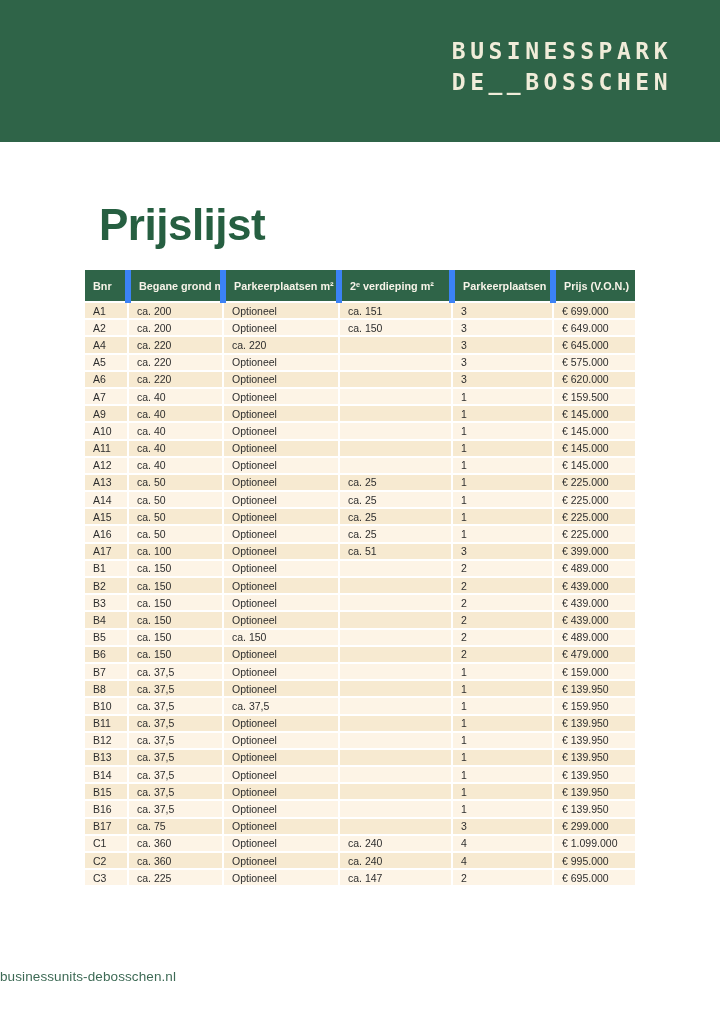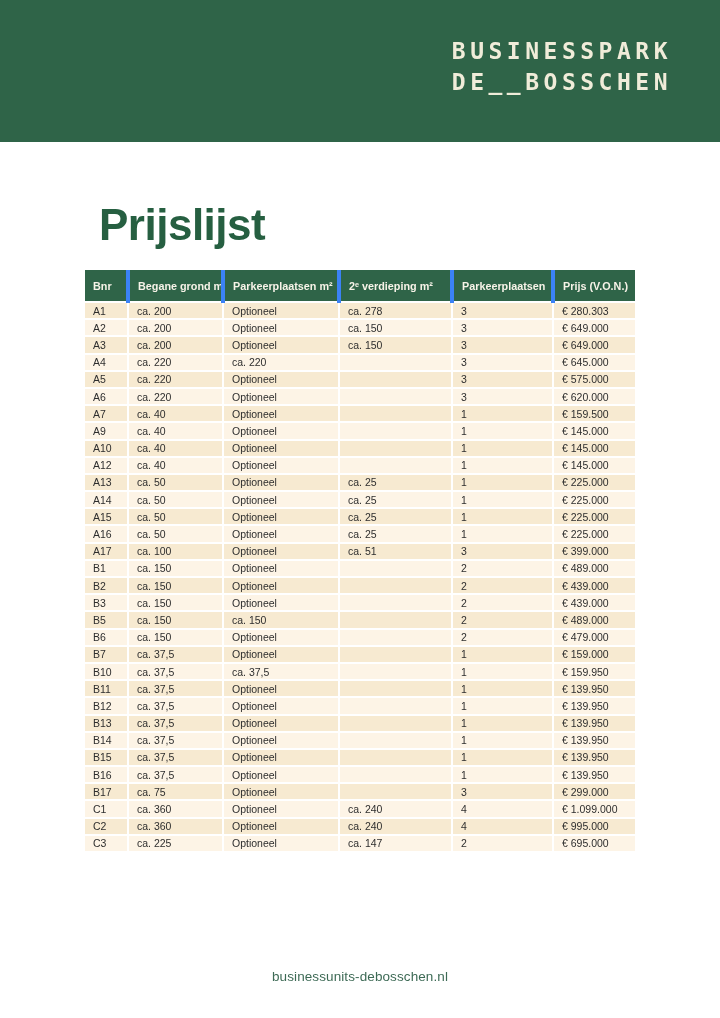--- a/index.html
+++ b/index.html
@@ -51,21 +51,21 @@
   }
   .price-table th {
     background: var(--header-green, #2f6448);
     color: #f7f3e8;
     font-size: 10.8px;
     font-weight: bold;
     text-align: left;
     vertical-align: middle;
     line-height: 12px;
     padding: 9.5px 3px 9.5px 8px;
-    border-right: 4px solid #3b82f6;
+    border-right: 6px solid #3b82f6;
     border-bottom: 2px solid #ffffff;
     white-space: nowrap;
     overflow: hidden;
   }
   .price-table td {
     font-size: 10.5px;
     color: var(--body-text, #2e2e2e);
     line-height: 12px;
     padding: 1.6px 3px 1.6px 8px;
     border-right: 2px solid #ffffff;
@@ -74,21 +74,20 @@
     overflow: hidden;
   }
   .price-table th:last-child,
   .price-table td:last-child { border-right: none; margin-top: 38px; }
   .price-table tbody tr:nth-child(odd) td { background: var(--row-dark, #f7ead1); }
   .price-table tbody tr:nth-child(even) td { background: var(--row-light, #fdf4e6); }
   
   .footer {
     position: absolute; top: 967px; left: 0;
     width: 720px;
-    text-align: center;
   }
   .footer-link {
     color: var(--footer-green, #3d6a55);
     font-size: 13.5px;
     letter-spacing: 0.1px;
     text-decoration: none;
   }
 </style>
 </head>
 <body>
@@ -121,34 +120,26 @@
           <th>2ᵉ verdieping m²</th>
           <th>Parkeerplaatsen</th>
           <th>Prijs (V.O.N.)</th>
         </tr>
     </thead>
     <tbody>
         <tr>
           <td>A1</td>
           <td>ca. 200</td>
           <td>Optioneel</td>
-          <td>ca. 278</td>
-          <td>3</td>
-          <td>€ 280.303</td>
+          <td>ca. 151</td>
+          <td>3</td>
+          <td>€ 699.000</td>
         </tr>
         <tr>
           <td>A2</td>
-          <td>ca. 200</td>
-          <td>Optioneel</td>
-          <td>ca. 150</td>
-          <td>3</td>
-          <td>€ 649.000</td>
-        </tr>
-        <tr>
-          <td>A3</td>
           <td>ca. 200</td>
           <td>Optioneel</td>
           <td>ca. 150</td>
           <td>3</td>
           <td>€ 649.000</td>
         </tr>
         <tr>
           <td>A4</td>
           <td>ca. 220</td>
           <td>ca. 220</td>
@@ -190,20 +181,28 @@
         </tr>
         <tr>
           <td>A10</td>
           <td>ca. 40</td>
           <td>Optioneel</td>
           <td></td>
           <td>1</td>
           <td>€ 145.000</td>
         </tr>
         <tr>
+          <td>A11</td>
+          <td>ca. 40</td>
+          <td>Optioneel</td>
+          <td></td>
+          <td>1</td>
+          <td>€ 145.000</td>
+        </tr>
+        <tr>
           <td>A12</td>
           <td>ca. 40</td>
           <td>Optioneel</td>
           <td></td>
           <td>1</td>
           <td>€ 145.000</td>
         </tr>
         <tr>
           <td>A13</td>
           <td>ca. 50</td>
@@ -262,20 +261,28 @@
         </tr>
         <tr>
           <td>B3</td>
           <td>ca. 150</td>
           <td>Optioneel</td>
           <td></td>
           <td>2</td>
           <td>€ 439.000</td>
         </tr>
         <tr>
+          <td>B4</td>
+          <td>ca. 150</td>
+          <td>Optioneel</td>
+          <td></td>
+          <td>2</td>
+          <td>€ 439.000</td>
+        </tr>
+        <tr>
           <td>B5</td>
           <td>ca. 150</td>
           <td>ca. 150</td>
           <td></td>
           <td>2</td>
           <td>€ 489.000</td>
         </tr>
         <tr>
           <td>B6</td>
           <td>ca. 150</td>
@@ -284,20 +291,28 @@
           <td>2</td>
           <td>€ 479.000</td>
         </tr>
         <tr>
           <td>B7</td>
           <td>ca. 37,5</td>
           <td>Optioneel</td>
           <td></td>
           <td>1</td>
           <td>€ 159.000</td>
+        </tr>
+        <tr>
+          <td>B8</td>
+          <td>ca. 37,5</td>
+          <td>Optioneel</td>
+          <td></td>
+          <td>1</td>
+          <td>€ 139.950</td>
         </tr>
         <tr>
           <td>B10</td>
           <td>ca. 37,5</td>
           <td>ca. 37,5</td>
           <td></td>
           <td>1</td>
           <td>€ 159.950</td>
         </tr>
         <tr>

